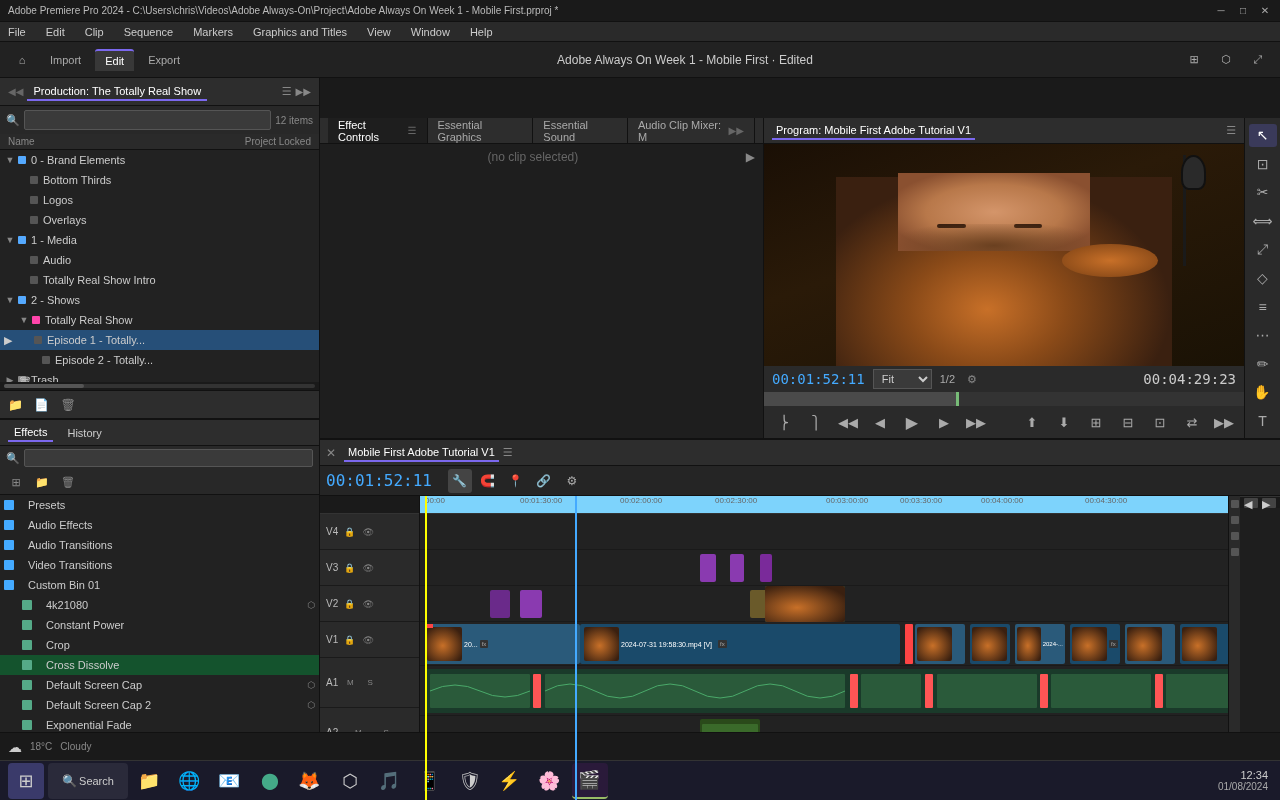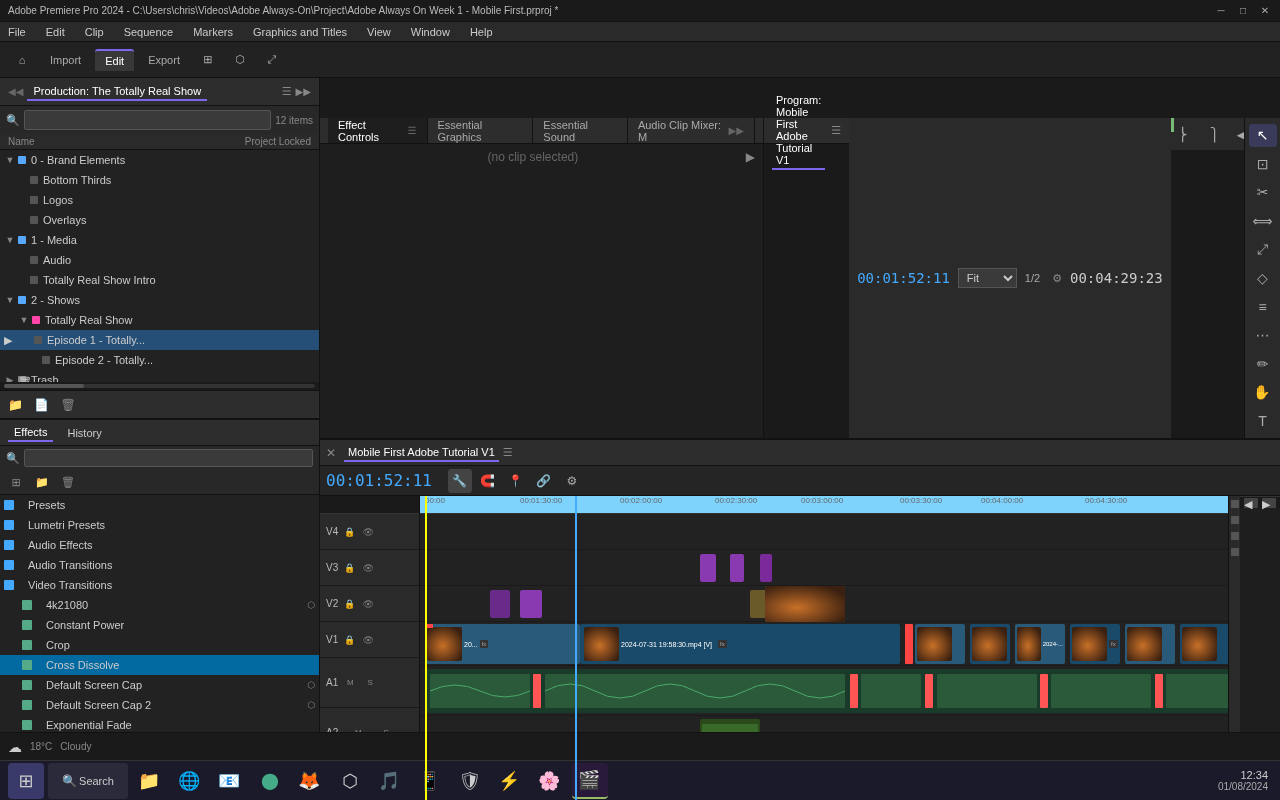--- a/index.html
+++ b/index.html
@@ -259,40 +259,40 @@
       background: #222;
     }
     .effects-item {
       display: flex;
       align-items: center;
       height: 20px;
       padding: 0 4px;
       cursor: pointer;
       gap: 4px;
     }
-    .effects-item.highlighted { background: #0369a1; align-items: center; }
+    .effects-item.highlighted { background: #14532d; align-items: center; }
     .eff-label { font-size: 11px; color: #ccc; margin-left: 7px; }
 
     #effects-bottom-bar {
       height: 26px;
       background: #2d2d2d;
       display: flex;
       align-items: center;
       padding: 0 6px;
       gap: 6px;
       border-top: 1px solid #111;
     }
 
     
     #program-monitor {
       width: 480px;
       min-width: 480px;
       background: #1a1a1a;
       display: flex;
-      flex-direction: row;
+      flex-direction: column;
     }
     #pm-header {
       height: 26px;
       background: #2d2d2d;
       display: flex;
       align-items: center;
       padding: 0 8px;
       gap: 6px;
       border-bottom: 1px solid #111;
     }
@@ -593,20 +593,21 @@
   <div class="menu-item">View</div>
   <div class="menu-item">Window</div>
   <div class="menu-item">Help</div>
 </div>
 
 <div id="top-nav">
   <div class="nav-icon-btn">⌂</div>
   <div class="nav-tab">Import</div>
   <div class="nav-tab active">Edit</div>
   <div class="nav-tab">Export</div>
+  <div id="nav-title">Adobe Always On Week 1 - Mobile First · Edited</div>
   <div class="nav-icon-btn">⊞</div>
   <div class="nav-icon-btn">⬡</div>
   <div class="nav-icon-btn">⤢</div>
 </div>
 
 <div id="main">
 
   <div id="left-panel">
 
     <div id="left-top">
@@ -720,33 +721,33 @@
         <div class="eff-icon">📁</div>
         <div class="eff-icon">🗑</div>
       </div>
       <div id="effects-tree">
         <div class="effects-item">
           <span style="width:10px;height:10px;background:#4af;display:inline-block;border-radius:1px;margin-right:3px;"></span>
           <span class="eff-label">Presets</span>
         </div>
         <div class="effects-item">
           <span style="width:10px;height:10px;background:#4af;display:inline-block;border-radius:1px;margin-right:3px;"></span>
-          <span class="eff-label">Lumetri Presets</span>
-        </div>
-        <div class="effects-item">
-          <span style="width:10px;height:10px;background:#4af;display:inline-block;border-radius:1px;margin-right:3px;"></span>
           <span class="eff-label">Audio Effects</span>
         </div>
         <div class="effects-item">
           <span style="width:10px;height:10px;background:#4af;display:inline-block;border-radius:1px;margin-right:3px;"></span>
           <span class="eff-label">Audio Transitions</span>
         </div>
         <div class="effects-item">
           <span style="width:10px;height:10px;background:#4af;display:inline-block;border-radius:1px;margin-right:3px;"></span>
           <span class="eff-label">Video Transitions</span>
+        </div>
+        <div class="effects-item">
+          <span style="width:10px;height:10px;background:#4af;display:inline-block;border-radius:1px;margin-right:3px;"></span>
+          <span class="eff-label">Custom Bin 01</span>
         </div>
         <div class="effects-item">
           <span style="display:inline-block;width:14px;"></span>
           <span style="width:10px;height:10px;background:#5a8;display:inline-block;border-radius:1px;margin-right:3px;"></span>
           <span class="eff-label">4k21080</span>
           <span style="margin-left:auto;font-size:9px;color:#888;">⬡</span>
         </div>
         <div class="effects-item">
           <span style="display:inline-block;width:14px;"></span>
           <span style="width:10px;height:10px;background:#5a8;display:inline-block;border-radius:1px;margin-right:3px;"></span>
@@ -976,21 +977,21 @@
           </div>
         </div>
 
         <div id="timeline-content">
 
           <div id="ruler-bar">
             <span class="ruler-mark" style="left:5px;">00:00</span>
             <span class="ruler-mark" style="left:100px;">00:01:30:00</span>
             <span class="ruler-mark" style="left:200px;">00:02:00:00</span>
             <span class="ruler-mark" style="left:295px;">00:02:30:00</span>
-            <span class="ruler-mark" style="left:381px;">00:03:00:00</span>
+            <span class="ruler-mark" style="left:406px;">00:03:00:00</span>
             <span class="ruler-mark" style="left:480px;">00:03:30:00</span>
             <span class="ruler-mark" style="left:561px;">00:04:00:00</span>
             <span class="ruler-mark" style="left:665px;">00:04:30:00</span>
 
             <div style="position:absolute;top:0;left:155px;width:2px;height:18px;background:#4af;"></div>
           </div>
 
           <div class="track-row">
             
           </div>

